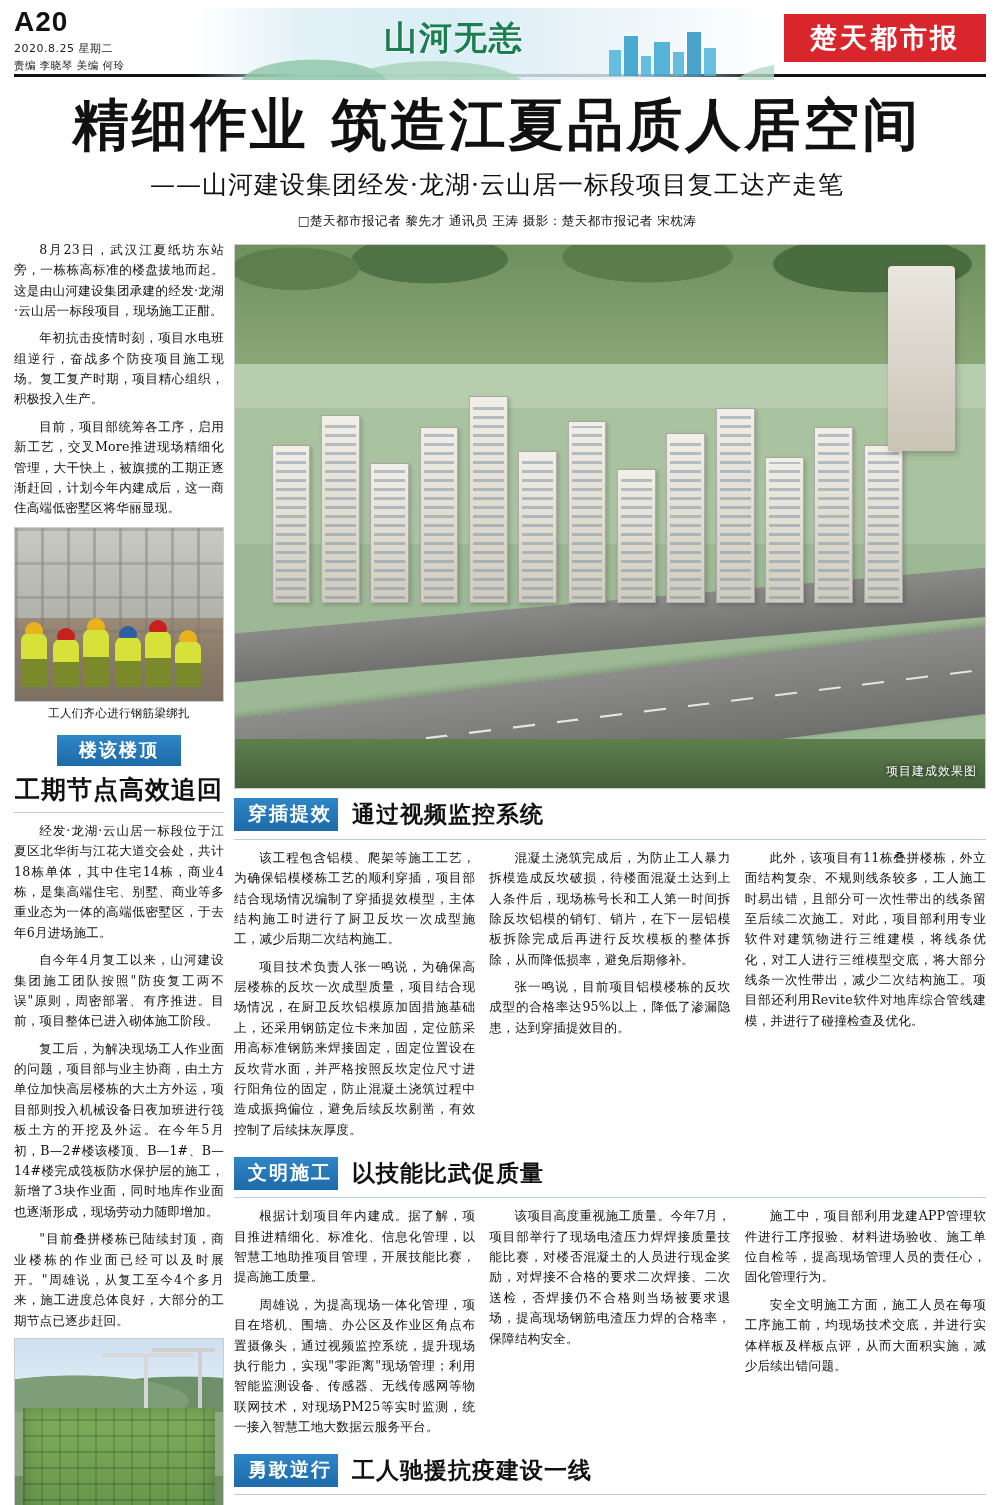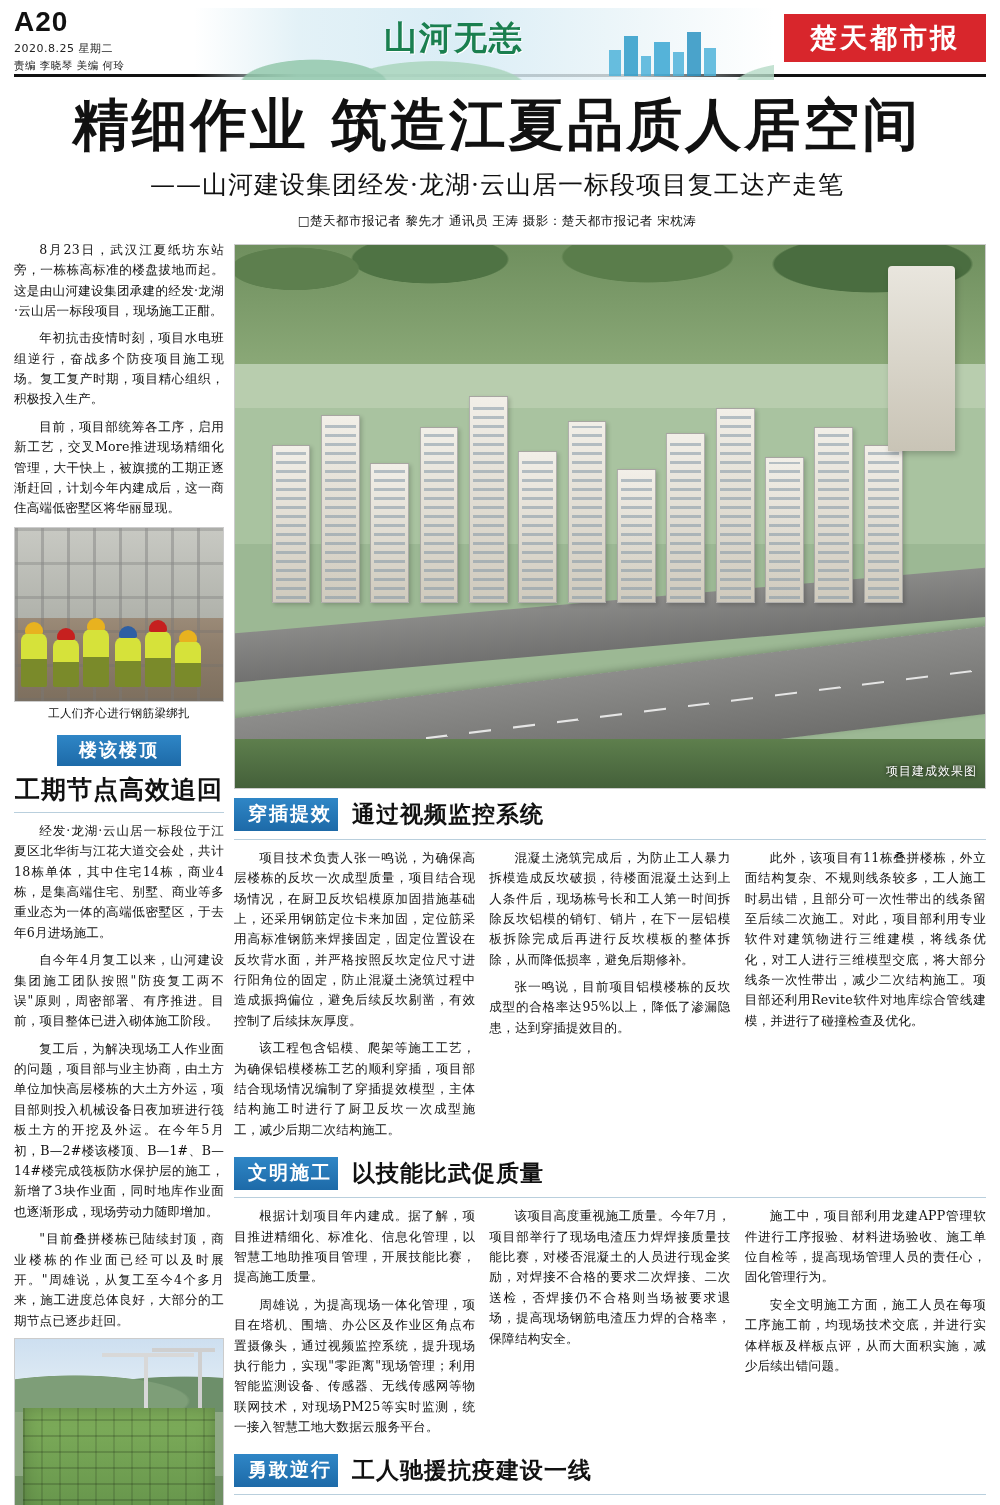--- a/index.html
+++ b/index.html
@@ -447,22 +447,22 @@
       <div class="render-label">项目建成效果图</div>
     </div>
 
     <div class="sec-head">
       <span class="sec-tag">穿插提效</span>
       <span class="sec-title">通过视频监控系统</span>
     </div>
     <div class="sec-sep"></div>
     <div class="threecol">
       <div>
+        <p class="txt">该工程包含铝模、爬架等施工工艺，为确保铝模楼栋工艺的顺利穿插，项目部结合现场情况编制了穿插提效模型，主体结构施工时进行了厨卫反坎一次成型施工，减少后期二次结构施工。</p>
         <p class="txt">项目技术负责人张一鸣说，为确保高层楼栋的反坎一次成型质量，项目结合现场情况，在厨卫反坎铝模原加固措施基础上，还采用钢筋定位卡来加固，定位筋采用高标准钢筋来焊接固定，固定位置设在反坎背水面，并严格按照反坎定位尺寸进行阳角位的固定，防止混凝土浇筑过程中造成振捣偏位，避免后续反坎剔凿，有效控制了后续抹灰厚度。</p>
-        <p class="txt">该工程包含铝模、爬架等施工工艺，为确保铝模楼栋工艺的顺利穿插，项目部结合现场情况编制了穿插提效模型，主体结构施工时进行了厨卫反坎一次成型施工，减少后期二次结构施工。</p>
       </div>
       <div>
         <p class="txt">混凝土浇筑完成后，为防止工人暴力拆模造成反坎破损，待楼面混凝土达到上人条件后，现场栋号长和工人第一时间拆除反坎铝模的销钉、销片，在下一层铝模板拆除完成后再进行反坎模板的整体拆除，从而降低损率，避免后期修补。</p>
         <p class="txt">张一鸣说，目前项目铝模楼栋的反坎成型的合格率达95%以上，降低了渗漏隐患，达到穿插提效目的。</p>
       </div>
       <div>
         <p class="txt">此外，该项目有11栋叠拼楼栋，外立面结构复杂、不规则线条较多，工人施工时易出错，且部分可一次性带出的线条留至后续二次施工。对此，项目部利用专业软件对建筑物进行三维建模，将线条优化，对工人进行三维模型交底，将大部分线条一次性带出，减少二次结构施工。项目部还利用Revite软件对地库综合管线建模，并进行了碰撞检查及优化。</p>
       </div>
     </div>
 

